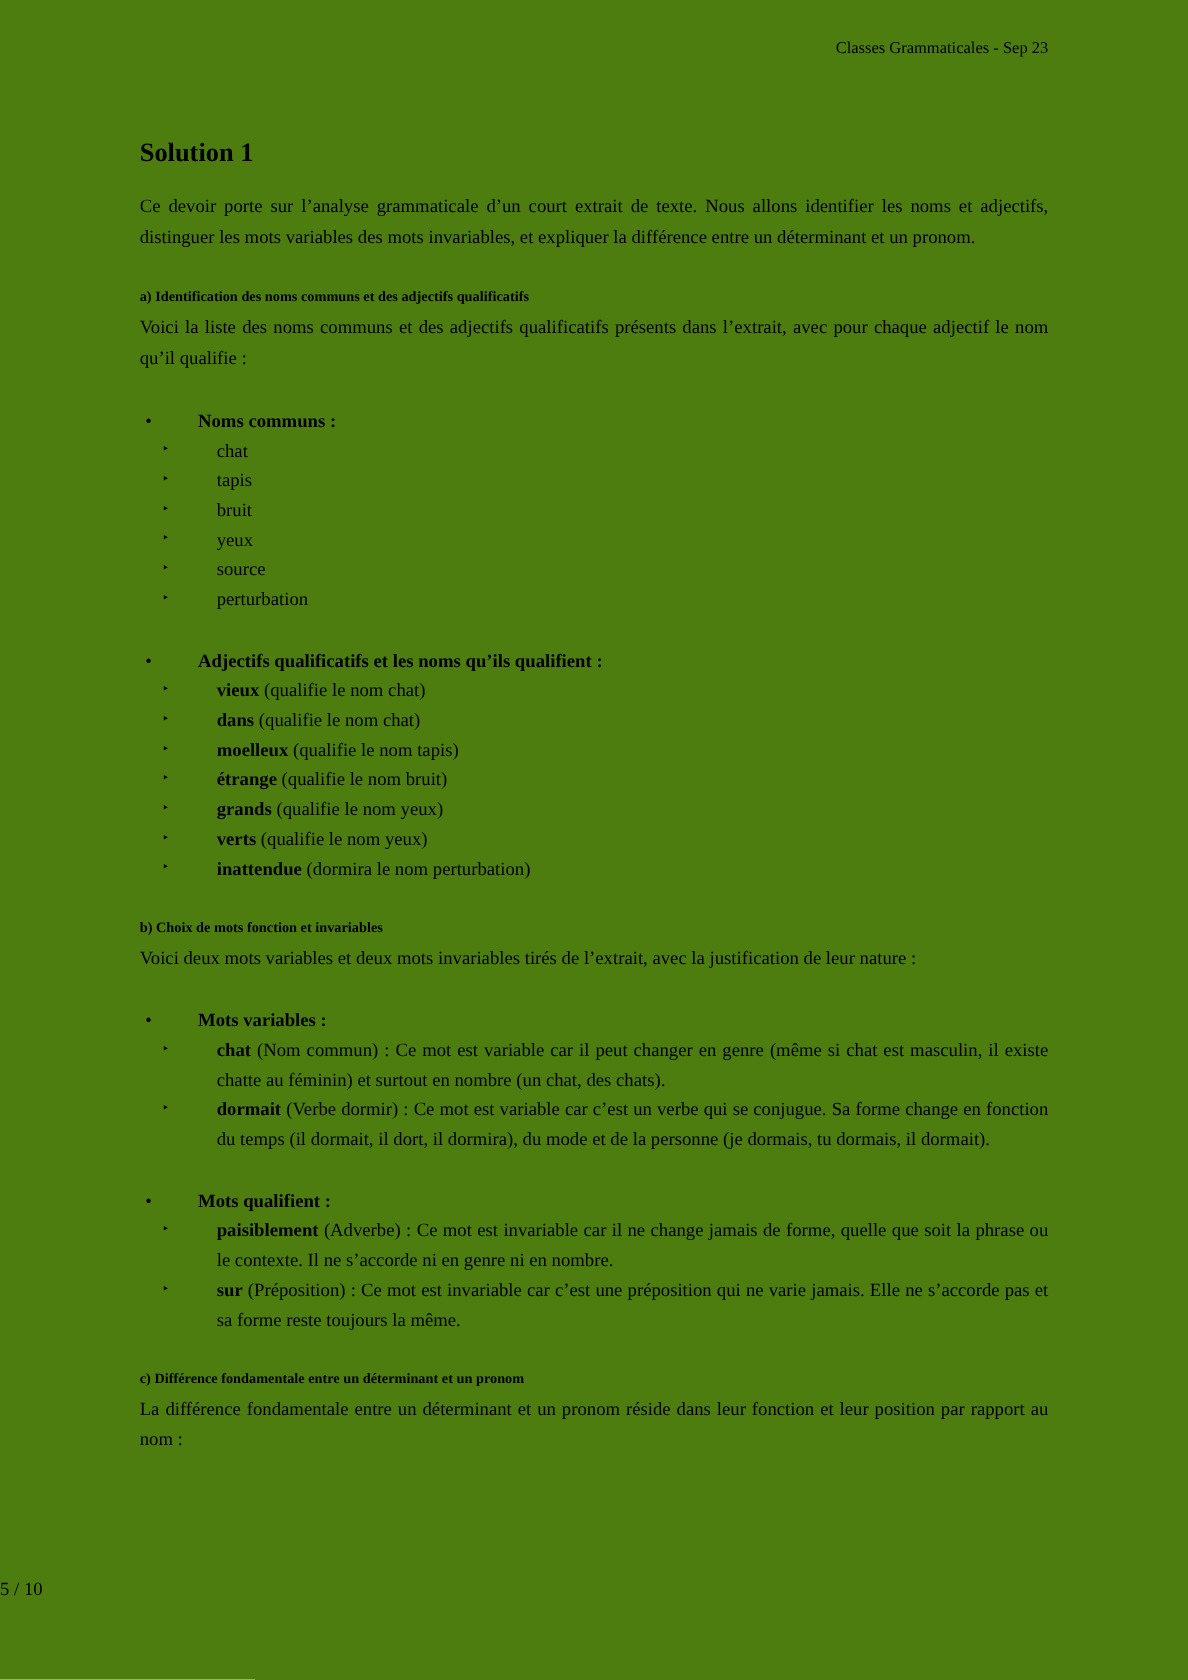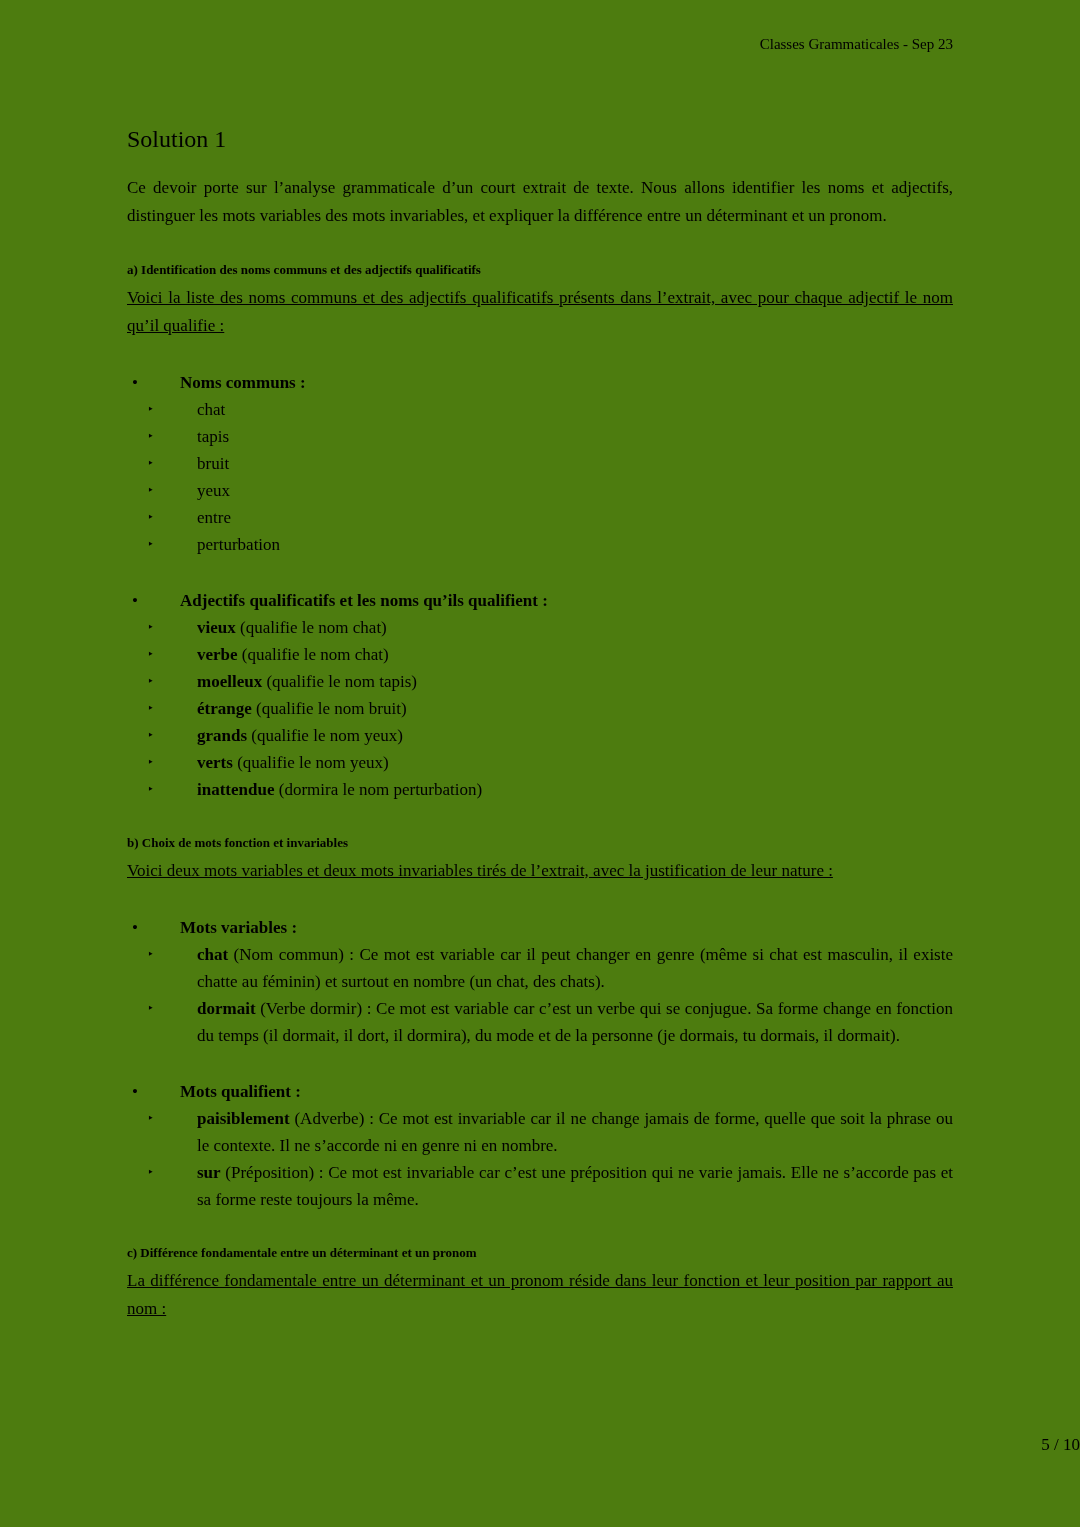--- a/index.html
+++ b/index.html
@@ -19,55 +19,53 @@
     color:#000;
   }
   .content {
     position:absolute;
     left:127px; top:0;
     width:826px;
   }
   .title {
     margin:124px 0 0 0;
     font-size:24px;
-    font-weight:normal;
+    font-weight:bold;
     line-height:30px;
   }
   .para {
     margin:20px 0 0 0;
     line-height:28px;
     text-align:justify;
   }
   .sec-heading {
     margin:26px 0 0 0;
     font-size:13px;
     font-weight:bold;
     line-height:28px;
   }
   .lead {
     margin:0;
     line-height:28px;
     text-align:justify;
-    text-decoration:underline;
   }
   .list { margin-top:29px; }
   .li { display:flex; line-height:27px; }
   .li.l1 { padding-left:5px; }
   .li.l1 .blt { flex:0 0 16px; width:16px; }
   .li.l2 { padding-left:21px; }
   .li.l2 .blt { flex:0 0 17px; width:17px; font-size:14px; line-height:27px; }
   .label { font-weight:bold; }
   .txt { flex:1; text-align:justify;margin-left:32px; }
   .txt b { font-weight:bold; }
   .footer {
     position:absolute;
     left:0; right:0; bottom:72px;
-    text-align:right;
+    text-align:left;
     font-size:17px;
-    padding-left:44px;
   }
 </style>
 </head>
 <body>
 
 <div class="page">
 
   <div class="doc-header">Classes Grammaticales - Sep 23</div>
 
   <div class="content">
@@ -95,40 +93,40 @@
       <div class="li l2">
         <span class="blt">‣</span>
         <span class="txt">bruit</span>
       </div>
       <div class="li l2">
         <span class="blt">‣</span>
         <span class="txt">yeux</span>
       </div>
       <div class="li l2">
         <span class="blt">‣</span>
-        <span class="txt">entre</span>
+        <span class="txt">source</span>
       </div>
       <div class="li l2">
         <span class="blt">‣</span>
         <span class="txt">perturbation</span>
       </div>
     </div>
 
     <div class="list">
       <div class="li l1">
         <span class="blt">•</span>
         <span class="txt label">Adjectifs qualificatifs et les noms qu’ils qualifient :</span>
       </div>
       <div class="li l2">
         <span class="blt">‣</span>
         <span class="txt"><b>vieux</b><span> (qualifie le nom chat)</span></span>
       </div>
       <div class="li l2">
         <span class="blt">‣</span>
-        <span class="txt"><b>verbe</b><span> (qualifie le nom chat)</span></span>
+        <span class="txt"><b>dans</b><span> (qualifie le nom chat)</span></span>
       </div>
       <div class="li l2">
         <span class="blt">‣</span>
         <span class="txt"><b>moelleux</b><span> (qualifie le nom tapis)</span></span>
       </div>
       <div class="li l2">
         <span class="blt">‣</span>
         <span class="txt"><b>étrange</b><span> (qualifie le nom bruit)</span></span>
       </div>
       <div class="li l2">

